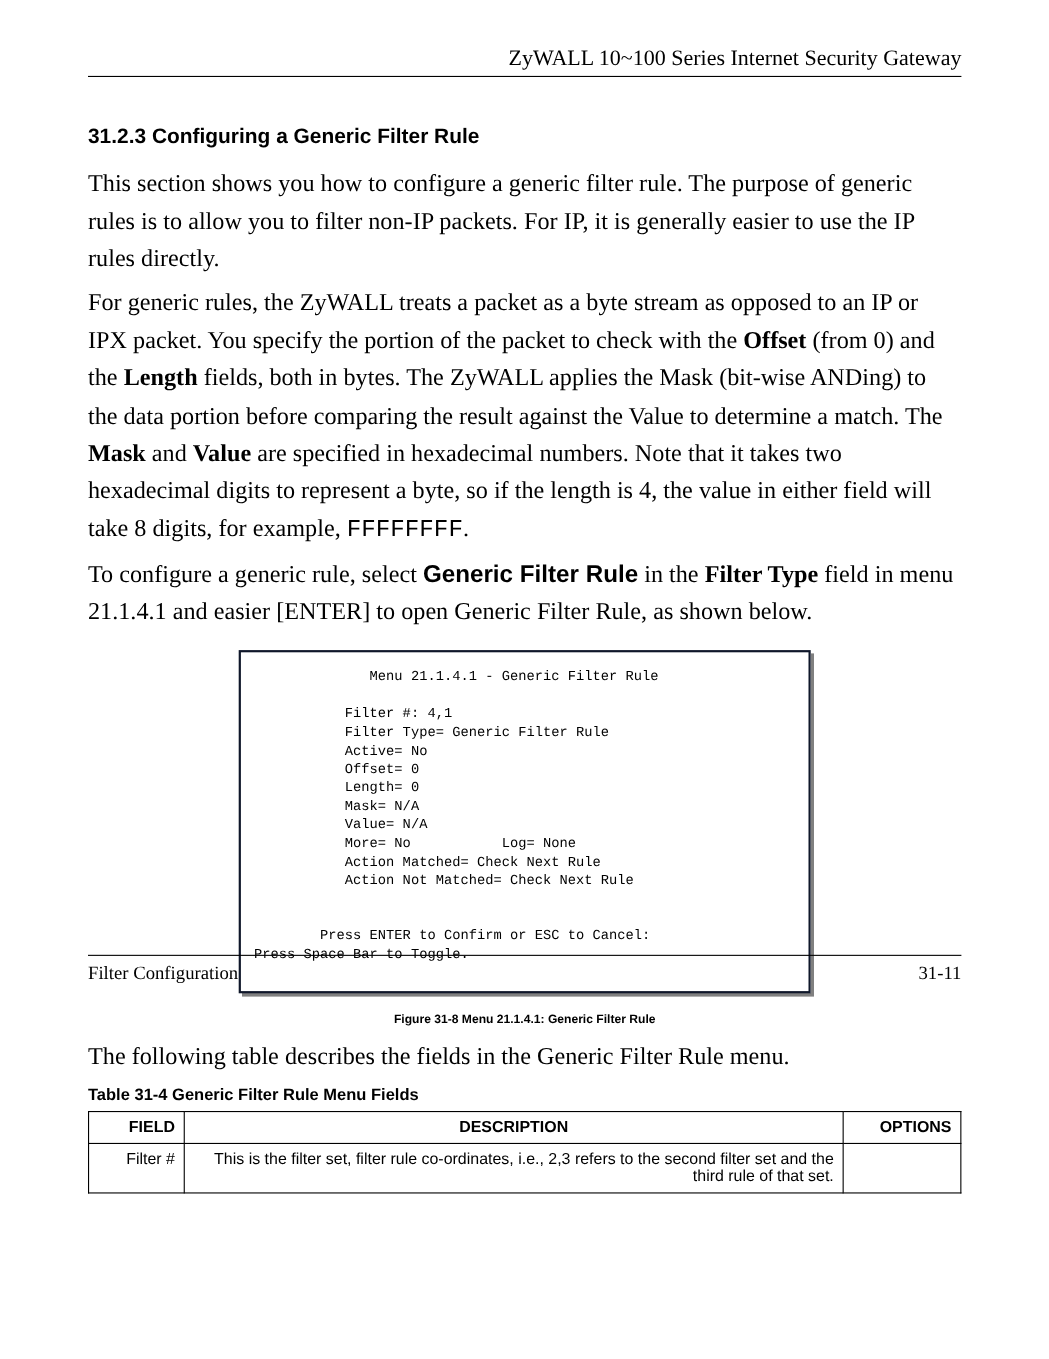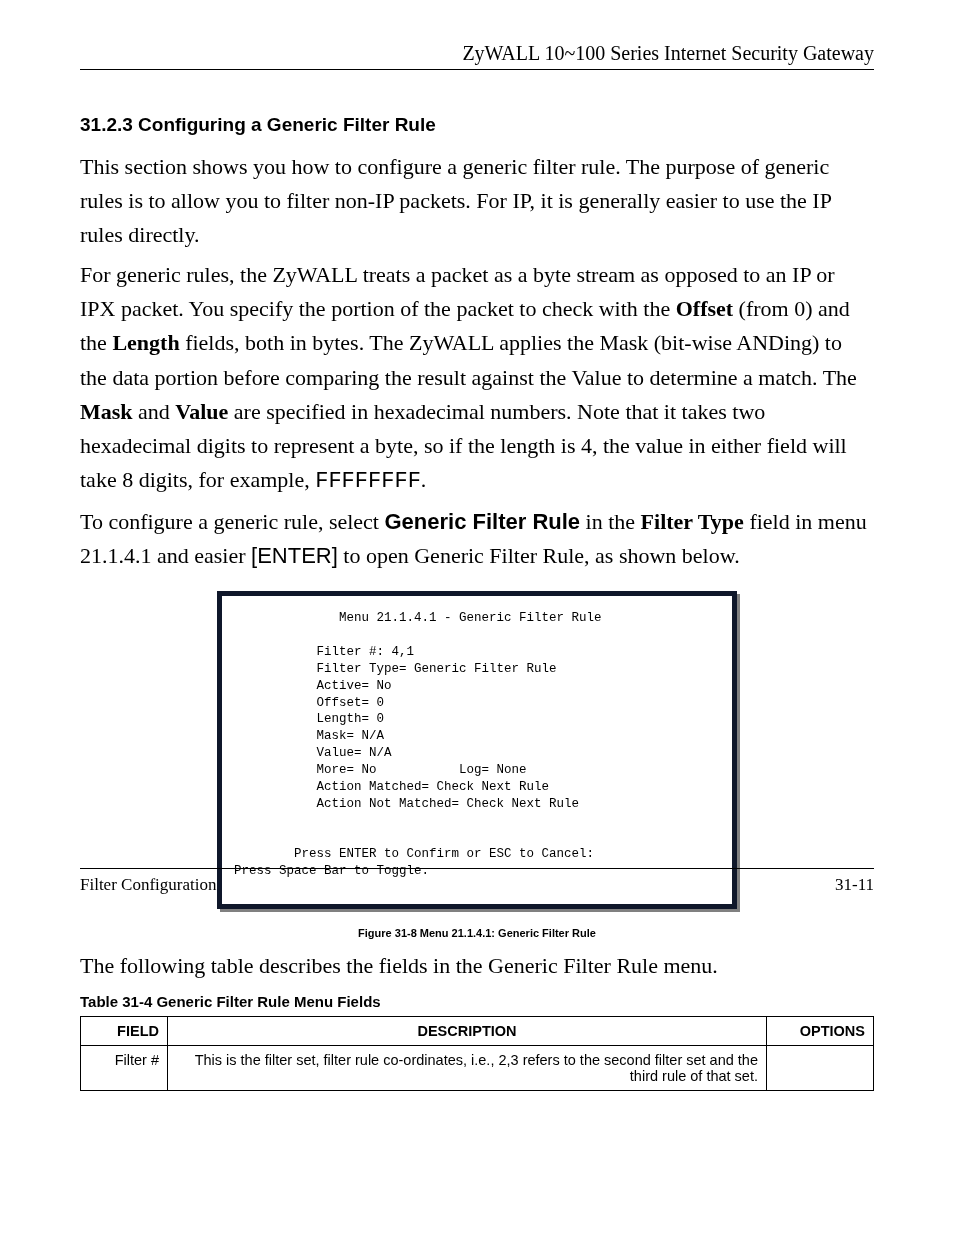--- a/index.html
+++ b/index.html
@@ -40,28 +40,28 @@
   }
   .body-text .bold { font-weight: bold; margin-top: 32px; }
   .body-text .sans-bold {
     font-family: Arial, Helvetica, sans-serif;
     font-weight: bold;
   }
   .body-text .mono {
     font-family: "Courier New", Courier, monospace;
   }
   .body-text .sans {
-    font-family: Liberation Sans, sans-serif;
+    font-family: Liberation Serif, serif;
   }
   .terminal-wrap {
     width: 520px;
     margin: 18px auto 4px auto;
   }
   .terminal {
-    border: 5px solid #0f172a;
+    border: 2px solid #0f172a;
     box-shadow: 3px 3px 0 #808080;
     padding: 14px 12px 24px 12px;
     font-family: "Courier New", Courier, monospace;
     font-size: 12.5px;
     line-height: 1.35;
     white-space: pre;
   }
   .fig-caption {
     font-family: Arial, Helvetica, sans-serif;
     font-weight: bold;

